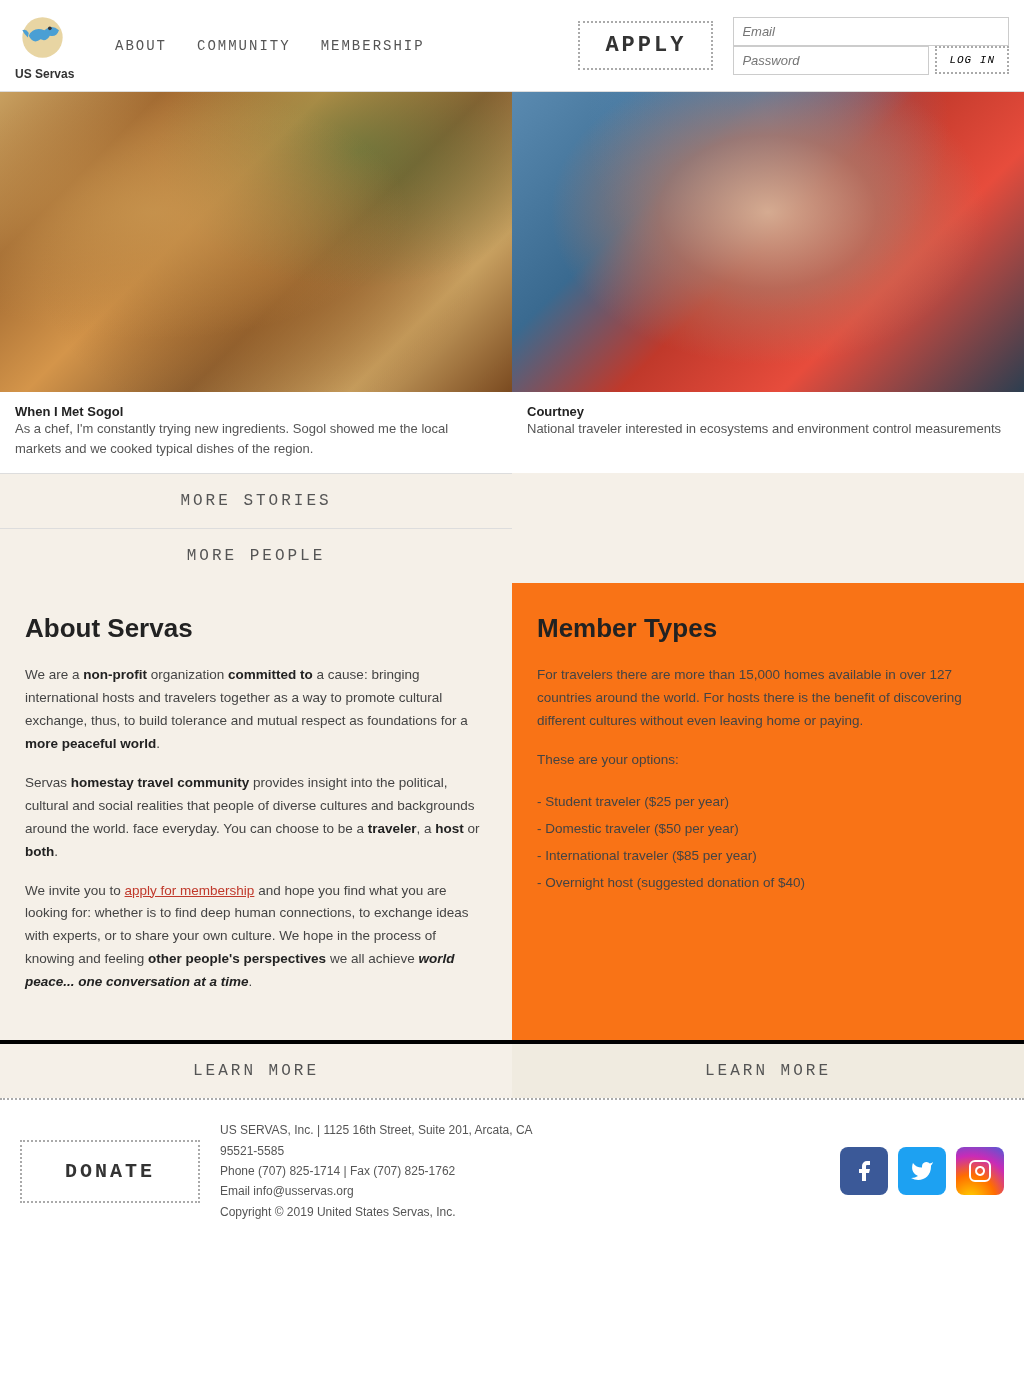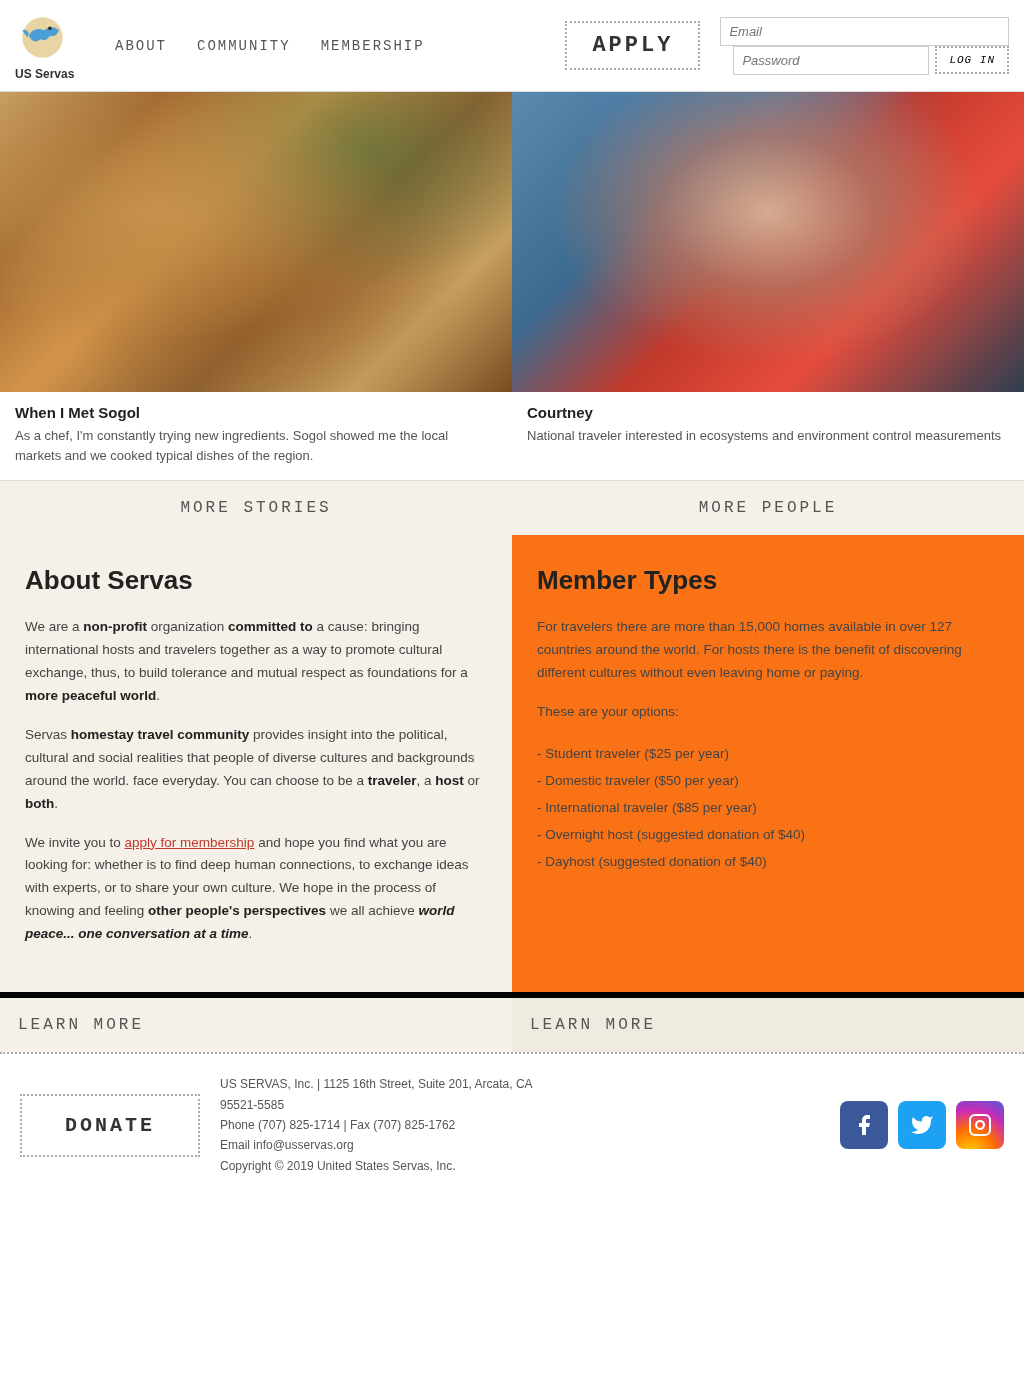--- a/index.html
+++ b/index.html
@@ -65,21 +65,20 @@
       padding: 6px 8px;
       font-size: 13px;
       color: #777;
       font-style: italic;
       width: 100%;
     }
     .login-row {
       display: flex;
       gap: 6px;
       align-items: center;
-      margin-left: 13px;
     }
     .login-input-pw {
       border: 1px solid #ccc;
       padding: 6px 8px;
       font-size: 13px;
       color: #777;
       font-style: italic;
       flex: 1;
     }
     .login-btn {
@@ -140,34 +139,34 @@
       background:
         radial-gradient(ellipse at 50% 40%, rgba(220,180,150,0.9) 0%, rgba(180,120,100,0.7) 30%, transparent 60%),
         radial-gradient(ellipse at 50% 10%, rgba(100,150,200,0.5) 0%, transparent 50%);
     }
     .photo-caption {
       padding: 12px 15px 15px;
       background: #fff;
     }
     .photo-caption-title {
       font-weight: bold;
-      font-size: 15px;
-      margin-bottom: 5px;
+      font-size: 13px;
       color: #222;
     }
     .photo-caption-text {
       font-size: 13px;
       color: #555;
       line-height: 1.5;
     }
 
     
     .more-links-row {
       display: flex;
       background: #f5f0e8;
+      flex-direction: column;
     }
     .more-link {
       width: 50%;
       text-align: center;
       padding: 18px;
       font-family: 'Courier New', monospace;
       font-size: 16px;
       letter-spacing: 3px;
       text-transform: uppercase;
       color: #555;
@@ -220,28 +219,29 @@
       font-size: 13.5px;
       color: #444;
       line-height: 2;
     }
     .learn-more-row {
       display: flex;
       background: #f5f0e8;
     }
     .learn-more-link {
       width: 50%;
+      text-align: center;
       padding: 18px;
       font-family: 'Courier New', monospace;
       font-size: 16px;
       letter-spacing: 3px;
       text-transform: uppercase;
       color: #555;
       cursor: pointer;
-      border-top: 6px solid #000000;
+      border-top: 4px solid #000000;
     }
     .learn-more-link:first-child {
       background: #f5f0e8;
     }
     .learn-more-link:last-child {
       background: #f0ebe0;
     }
 
     
     .footer {
@@ -362,21 +362,20 @@
 
   <div class="content-right">
     <h2 class="content-title">Member Types</h2>
     <p class="content-text">For travelers there are more than 15,000 homes available in over 127 countries around the world. For hosts there is the benefit of discovering different cultures without even leaving home or paying.</p>
     <p class="content-text">These are your options:</p>
     <ul class="member-list">
     <li>- Student traveler ($25 per year)</li>
         <li>- Domestic traveler ($50 per year)</li>
         <li>- International traveler ($85 per year)</li>
         <li>- Overnight host (suggested donation of $40)</li>
-        <li>- Dayhost (suggested donation of $40)</li>
       </ul>
   </div>
 </section>
 
 <div class="learn-more-row">
   <div class="learn-more-link">LEARN MORE</div>
   <div class="learn-more-link">LEARN MORE</div>
 </div>
 
 <footer class="footer">

